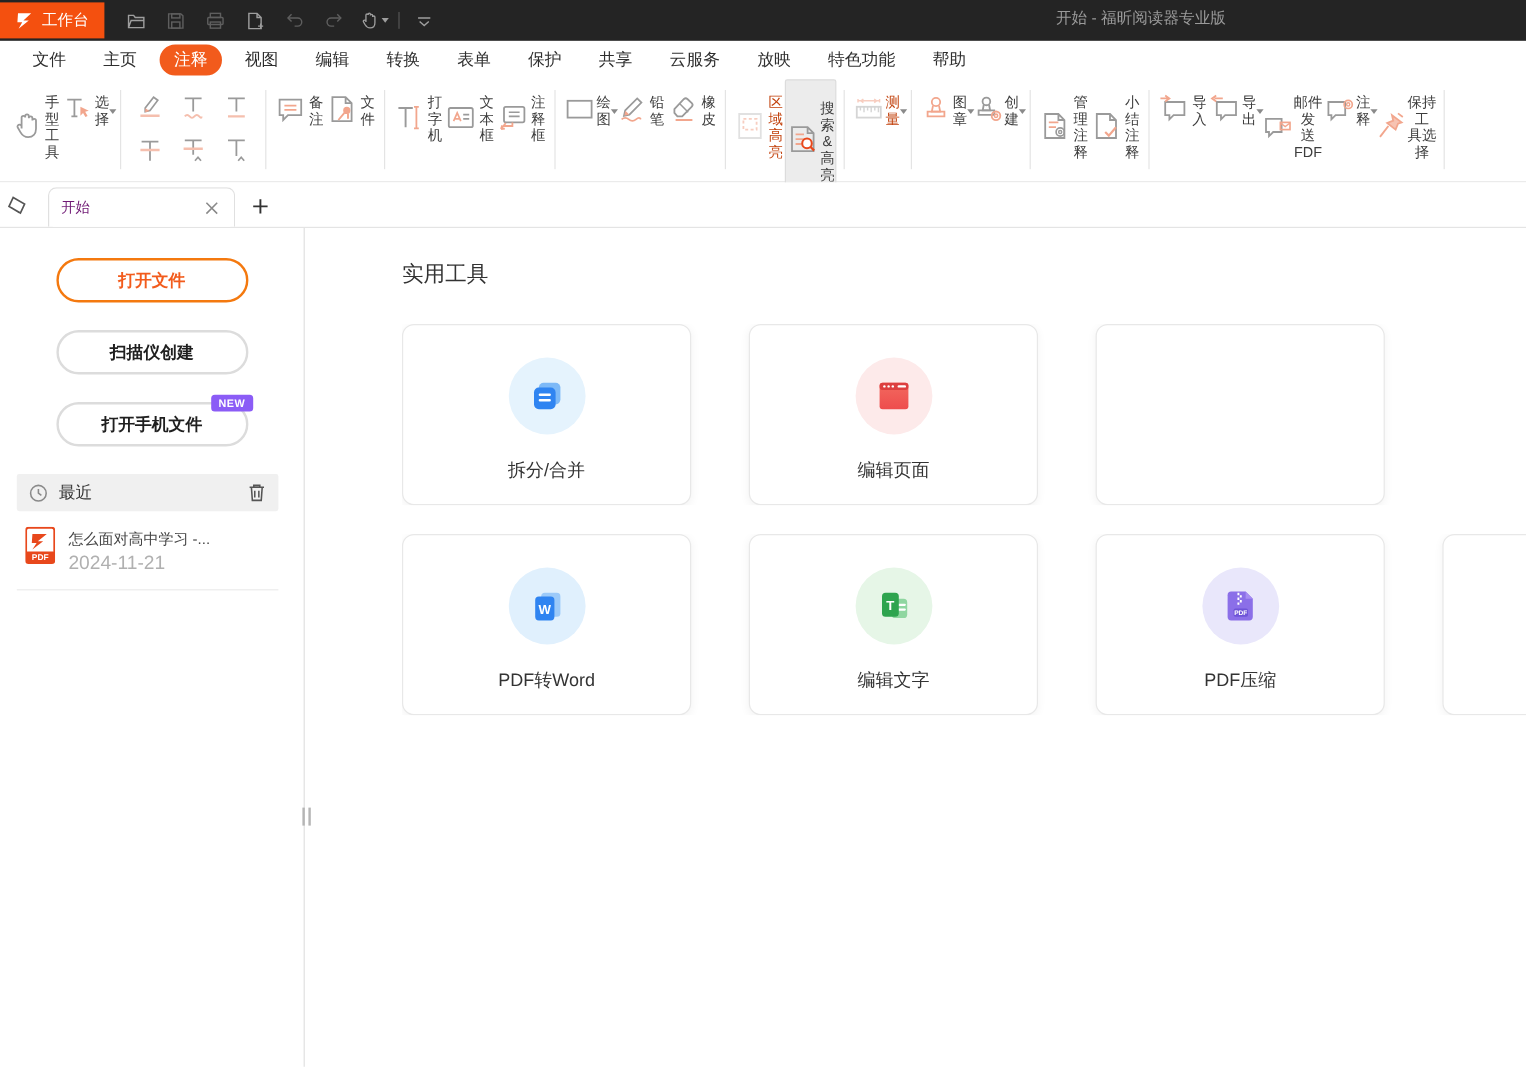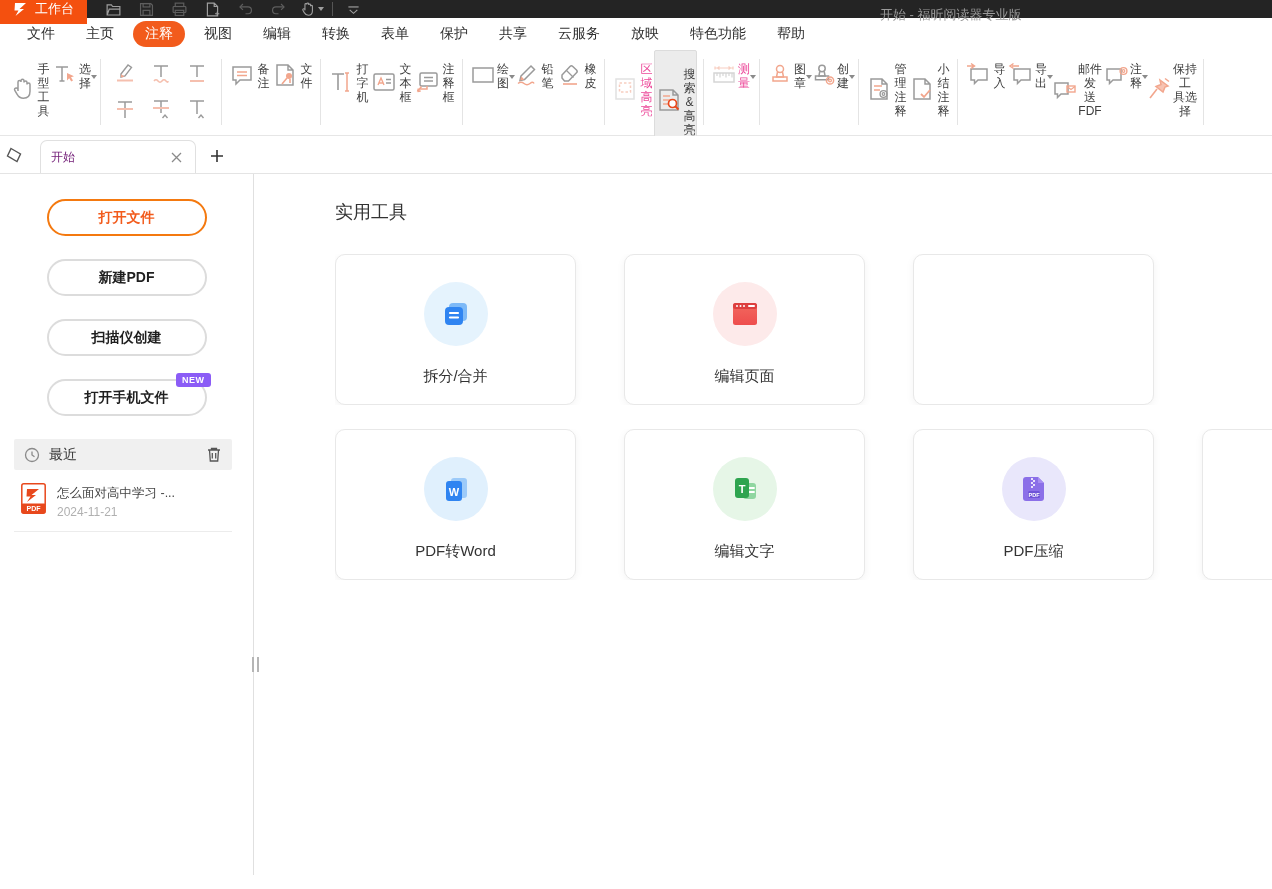--- a/index.html
+++ b/index.html
@@ -1,21 +1,21 @@
 <!DOCTYPE html>
 <html><head>
 <meta charset="utf-8">
 <style>
   * { margin:0; padding:0; box-sizing:border-box; }
   html,body { width:1272px; height:889px; overflow:hidden; background:#fff;
     font-family:"Liberation Sans", sans-serif; }
   body { position:relative; }
 
   
-  .titlebar { height:18px; background:#242424; display:flex; align-items:center; position:relative; }
+  .titlebar { height:34px; background:#242424; display:flex; align-items:center; position:relative; }
   .ws-btn { height:30px; width:87px; background:#f4500f; color:#fff; display:flex;
     align-items:center; justify-content:center; gap:6px; font-size:13px; cursor:pointer; }
   .qat { display:flex; align-items:center; margin-left:10px; }
   .qat-btn { width:33px; height:30px; display:flex; align-items:center; justify-content:center; cursor:pointer; }
   .qat-btn svg { width:17px; height:17px; }
   .qat-sep { width:1px; height:14px; background:#555; margin:0 4px; }
   .win-title { position:absolute; left:880px; top:0; height:30px; display:flex; align-items:center;
     color:#9a9a9a; font-size:13px; }
   .caret-s { width:0; height:0; border-left:3.5px solid transparent; border-right:3.5px solid transparent;
     border-top:4px solid #9e9e9e; margin-left:2px; }
@@ -28,21 +28,21 @@
   
   .ribbon { height:86px; background:#fff; border-bottom:1px solid #e6e6e6; display:flex; align-items:stretch; padding-left:2px; }
   .rgroup { display:flex; align-items:flex-start; padding:0 6px; }
   .rsep { width:1px; background:#e4e4e4; height:66px; margin-top:9px; }
   .ritem { width:43px; padding-top:9px; display:flex; flex-direction:row; align-items:center; cursor:pointer; }
   .ritem.wide { width:52px; }
   .ritem svg { width:28px; height:28px; flex:none; }
   .rlabel { font-size:12px; line-height:14px; color:#3d3d3d; text-align:center; white-space:pre-line; margin-top:3px; }
   .ritem .caret-g { width:0; height:0; border-left:3.5px solid transparent; border-right:3.5px solid transparent;
     border-top:4px solid #8a8a8a; margin-top:4px; }
-  .ritem.disabled .rlabel { color:#ec4899; }
+  .ritem.disabled .rlabel { color:#c2410c; }
   .ritem.disabled svg { opacity:.55; }
   .ritem.selected { background:#ececec; border:1px solid #dcdcdc; border-radius:2px; height:91px; }
   .markup-grid { display:grid; grid-template-columns:repeat(3,36px); grid-template-rows:36px 36px;
     place-items:center; padding-top:5px; }
   .markup-grid .mkbtn { width:32px; height:32px; display:flex; align-items:center; justify-content:center; cursor:pointer; }
   .mkbtn svg { width:24px; height:24px; }
 
   
   .tabbar { height:38px; background:#fff; border-bottom:1px solid #e4e4e4; display:flex; align-items:flex-end; position:relative; }
   .stylus { position:absolute; left:4px; bottom:8px; width:20px; height:20px; cursor:pointer; }
@@ -64,21 +64,21 @@
   .sb-btn.primary { border-color:#f4790f; color:#f25b1c; }
   .badge-new { position:absolute; top:-8px; right:-6px; background:#8b5cf6; color:#fff; font-size:9px;
     font-weight:bold; padding:2px 6px; border-radius:3px; letter-spacing:.5px; }
 
   .recent-head { width:218px; height:31px; margin:13px auto 0 14px; background:#f0f0f0; border-radius:2px;
     display:flex; align-items:center; padding:0 10px; }
   .recent-head .rh-label { font-size:14px; color:#333; margin-left:9px; flex:1; }
   .recent-item { display:flex; margin:13px 0 0 21px; cursor:pointer; }
   .ri-text { margin-left:11px; padding-top:2px; }
   .ri-name { font-size:12.5px; color:#454545; }
-  .ri-date { font-size:12px; color:#b0b0b0; margin-top:3px; }
+  .ri-date { font-size:16px; color:#b0b0b0; margin-top:3px; }
   .recent-div { width:218px; height:1px; background:#ececec; margin:12px 0 0 14px; }
 
   
   .main { flex:1; overflow:hidden; padding-left:81px; }
   .main-heading { margin-top:26px; font-size:18px; color:#333; }
   .cards-row { display:flex; gap:48px; margin-top:30px; width:937px; overflow:hidden; }
   .cards-row.second { margin-top:24px; }
   .card { flex:none; width:241px; height:151px; background:#fff; border:1px solid #e8e8e8; border-radius:10px;
     box-shadow:0 2px 8px rgba(0,0,0,.05); display:flex; flex-direction:column; align-items:center; cursor:pointer; }
   .tool-circle { width:64px; height:64px; border-radius:50%; margin-top:27px; display:flex;
@@ -453,21 +453,20 @@
     <svg width="14" height="14" viewBox="0 0 14 14" stroke="#333" stroke-width="1.6">
         <path d="M7 1 V13 M1 7 H13"></path>
       </svg>
   </span>
 </div>
 
 <div class="workarea">
 
   <div class="sidebar">
     <button class="sb-btn primary">打开文件</button>
-    <button class="sb-btn">新建PDF</button>
     <button class="sb-btn">扫描仪创建</button>
     <button class="sb-btn">
       <span>打开手机文件</span>
       <span class="badge-new">NEW</span>
     </button>
 
     <div class="recent-head">
       <svg width="16" height="16" viewBox="0 0 16 16" fill="none" stroke="#8a8a8a" stroke-width="1.3">
         <circle cx="8" cy="8" r="6.5"></circle>
           <path d="M8 4.5 V8 l2.5 1.8"></path>

